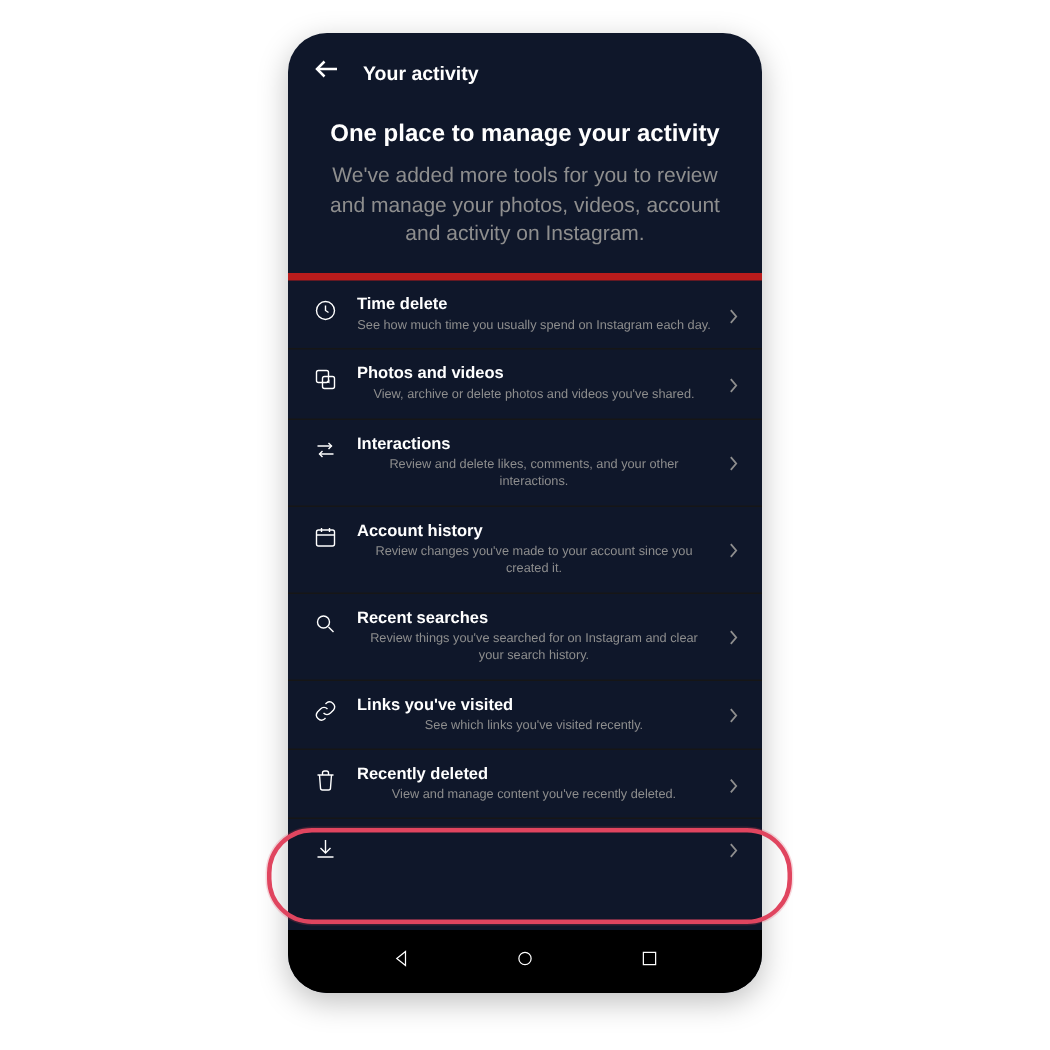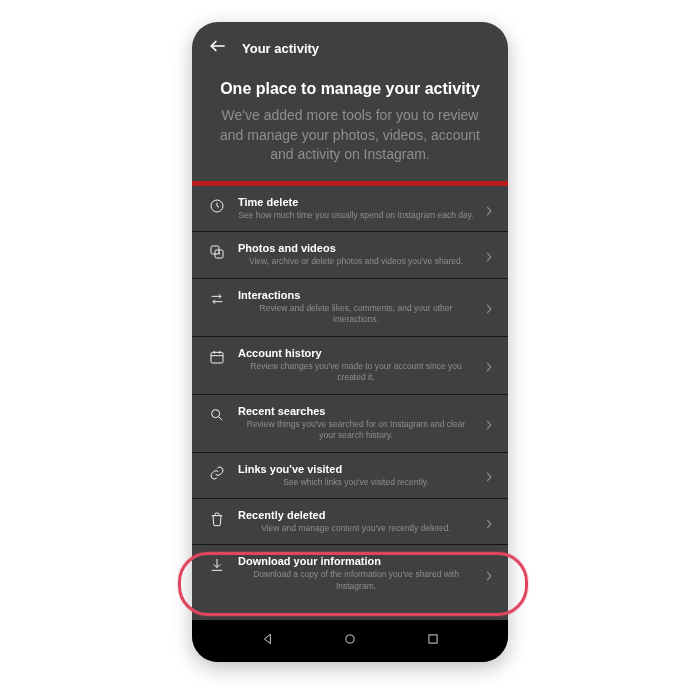--- a/index.html
+++ b/index.html
@@ -1,16 +1,16 @@
 <!DOCTYPE html>
 <html><head>
 <meta charset="utf-8">
 <style>
   html,body{margin:0;padding:0;width:700px;height:700px;background:#fff;font-family:-apple-system,Helvetica,Arial,sans-serif;overflow:hidden;}
-  .phone{position:absolute;left:192px;top:22px;width:316px;height:640px;background:#404040;border-radius:26px;box-shadow:0 6px 20px rgba(0,0,0,.25);overflow:hidden;color:#fff;}
+  .phone{position:absolute;left:192px;top:22px;width:316px;height:640px;background:#0f172a;border-radius:26px;box-shadow:0 6px 20px rgba(0,0,0,.25);overflow:hidden;color:#fff;}
   .header{display:flex;align-items:center;gap:14px;padding:14px 16px 10px 16px;}
   .back svg{width:20px;height:20px;stroke:#fff;fill:none;stroke-width:2;}
   .header-title{font-weight:600;font-size:13px;}
   .hero{padding:10px 24px 16px 24px;text-align:center;border-bottom:5px solid #b91c1c;}
   .hero-title{font-weight:700;font-size:16px;margin-bottom:8px;}
   .hero-sub{font-size:14px;color:#8e8e8e;line-height:1.4;}
   .list{}
   .row{display:flex;align-items:flex-start;gap:12px;padding:10px 16px;border-bottom:1px solid #161616;position:relative;}
   .row:last-child{border-bottom:none;}
   .ico{flex:0 0 18px;width:18px;height:18px;margin-top:1px;display:flex;align-items:center;justify-content:center;}
@@ -165,24 +165,20 @@
     </div>
 
     <div class="row">
       <span class="ico">
           <svg viewBox="0 0 24 24">
             <path d="M12 3v12"></path>
             <path d="M7 11l5 5 5-5"></path>
             <path d="M4 20h16"></path>
           </svg>
         </span>
-      <div class="txt">
-        <div class="row-title">Download your information</div>
-        <div class="row-sub">Download a copy of the information you've shared with Instagram.</div>
-      </div>
       <span class="chev"><svg viewBox="0 0 12 20">
             <path d="M3 3l6 7-6 7"></path>
           </svg></span>
     </div>
 
   </div>
 
   <div class="navbar">
     <span><svg viewBox="0 0 24 24">
           <path d="M16 4L6 12l10 8z"></path>

